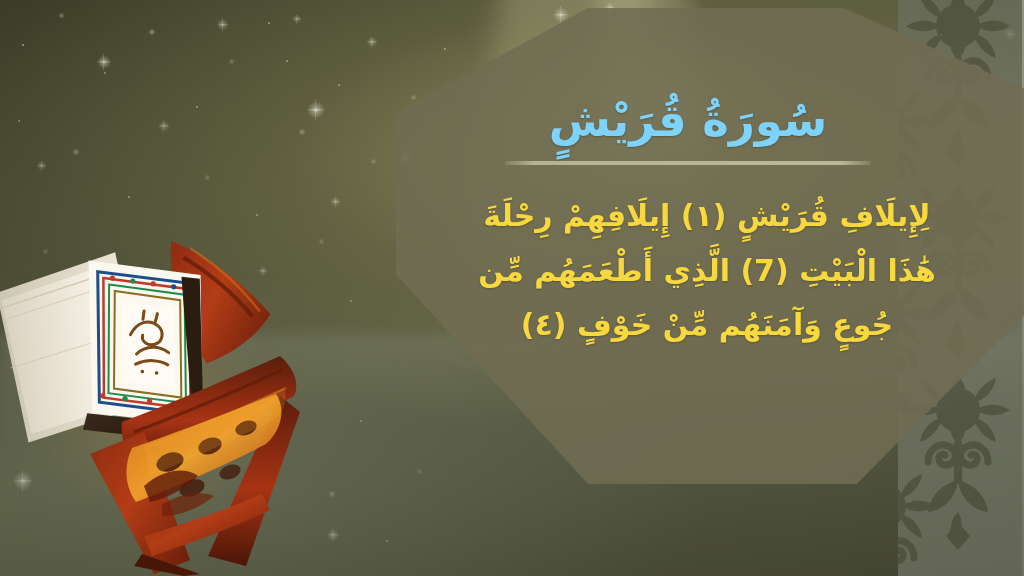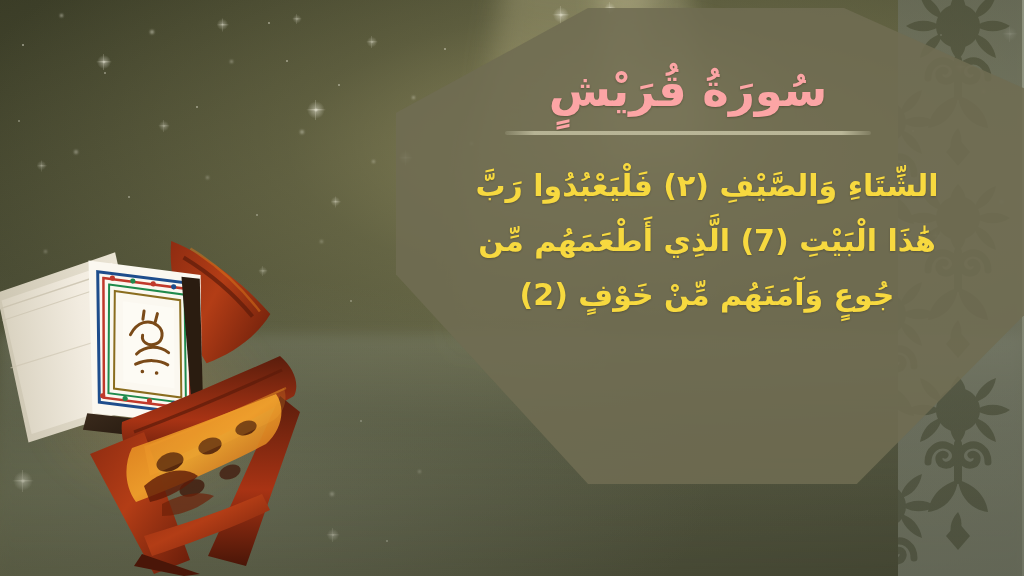--- a/index.html
+++ b/index.html
@@ -95,22 +95,22 @@
     background:rgba(112,108,82,0.88);
     -webkit-clip-path:polygon(30% 0%, 70% 0%, 100% 18%, 100% 62%, 72% 100%, 30% 100%, 0% 56%, 0% 22%);
     clip-path:polygon(30% 0%, 70% 0%, 100% 18%, 100% 62%, 72% 100%, 30% 100%, 0% 56%, 0% 22%);
   }
   .panel-content{
     position:absolute;left:396px;top:8px;width:640px;height:476px;
     display:flex;flex-direction:column;align-items:center;
     direction:rtl;
   }
   .surah-title{
-    margin-top:56px;
-    color:#fca5a5;
+    margin-top:86px;
+    color:#7dd3fc;
     font-size:45px;line-height:1.18;
     font-weight:700;
     font-family:"DejaVu Sans","Liberation Sans",sans-serif;
     text-align:center;
     letter-spacing:0.5px;
     padding-right:56px;
     text-shadow:0 1px 2px rgba(40,36,18,0.35);
     white-space:nowrap;
   }
   .divider{
@@ -357,19 +357,19 @@
   </div>
 
   <div class="octagon"></div>
 
   <div class="panel-content">
     <div class="surah-title">سُورَةُ قُرَيْشٍ</div>
 
     <div class="divider"></div>
 
     <div class="ayat">
-      <div>الشِّتَاءِ وَالصَّيْفِ (٢) فَلْيَعْبُدُوا رَبَّ</div>
+      <div>لِإِيلَافِ قُرَيْشٍ (١) إِيلَافِهِمْ رِحْلَةَ</div>
       <div>هَٰذَا الْبَيْتِ (7) الَّذِي أَطْعَمَهُم مِّن</div>
-      <div>جُوعٍ وَآمَنَهُم مِّنْ خَوْفٍ (2)</div>
+      <div>جُوعٍ وَآمَنَهُم مِّنْ خَوْفٍ (٤)</div>
     </div>
   </div>
 
 </div>
 
 </body></html>

